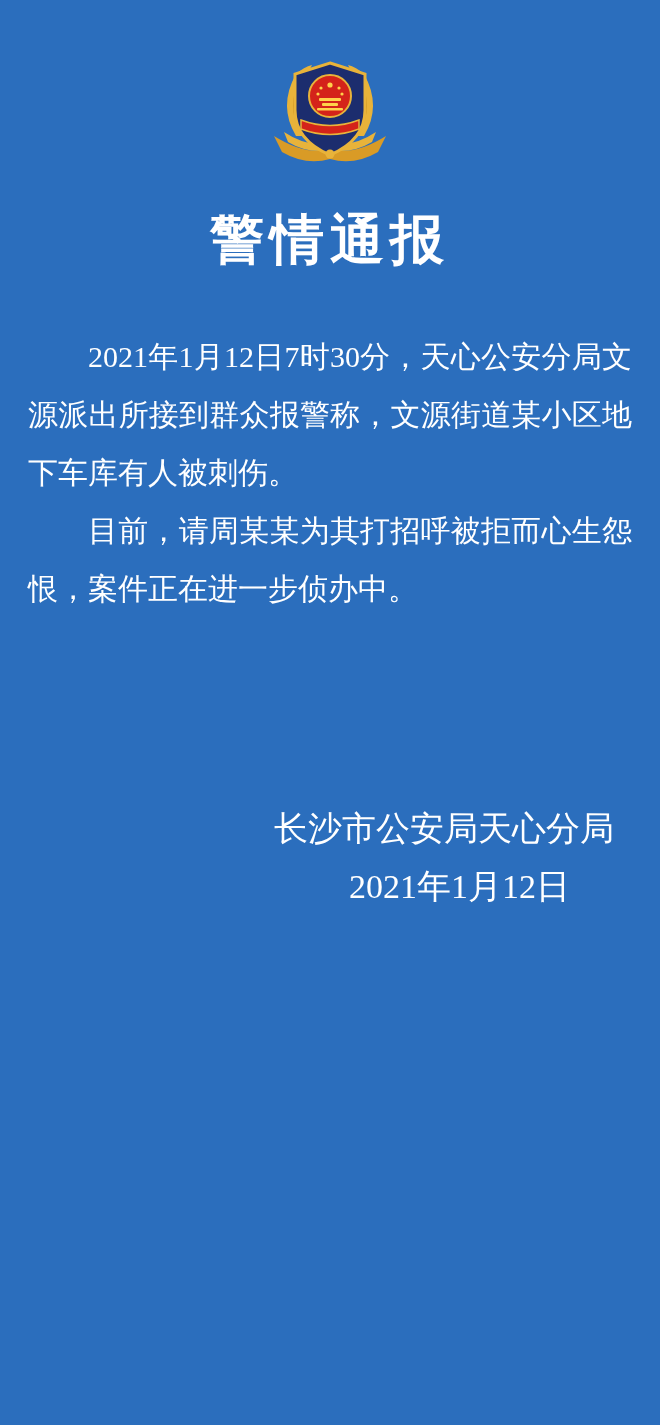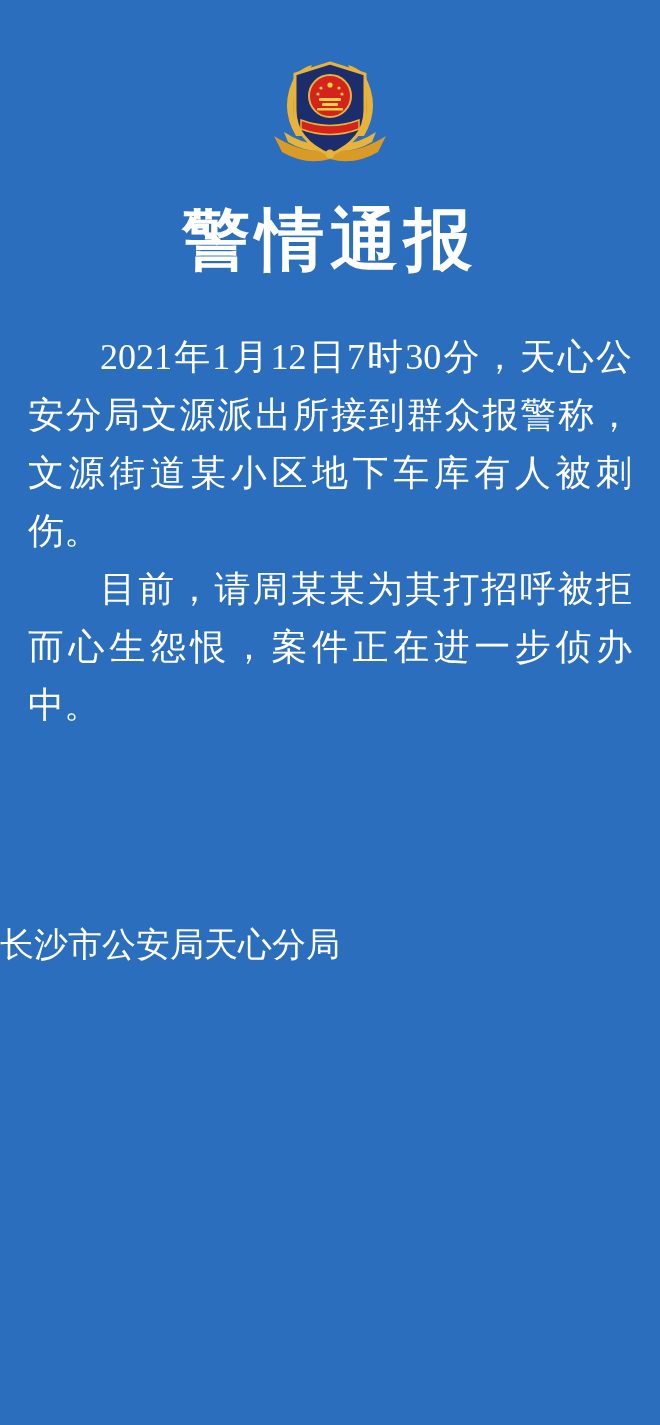--- a/index.html
+++ b/index.html
@@ -19,41 +19,43 @@
     flex-direction: column;
   }
   .emblem-wrap {
     text-align: center;
     padding-top: 58px;
     line-height: 0;
   }
   .title {
     margin: 22px 0 0 0;
     text-align: center;
-    font-size: 68px;
+    font-size: 54px;
     font-weight: 900;
     letter-spacing: 6px;
     line-height: 92px;
     font-family: "Liberation Serif", "DejaVu Serif", serif;
   }
   .body-text {
     margin: 42px 28px 0 28px;
-    font-size: 36px;
+    font-size: 30px;
     line-height: 58px;
     text-align: justify;
     text-justify: inter-ideograph;
   }
   .body-text p {
     margin: 0;
     text-indent: 2em;
   }
   .signature {
     margin-top: 182px;
+    text-align: right;
     font-size: 34px;
     line-height: 58px;
+    padding-right: 46px;
   }
   .sig-date {
     padding-right: 44px;
   }
 </style>
 </head>
 <body>
 
 <div class="notice">
 
@@ -91,15 +93,16 @@
 
   <h1 class="title">警情通报</h1>
 
   <div class="body-text">
     <p>2021年1月12日7时30分，天心公安分局文源派出所接到群众报警称，文源街道某小区地下车库有人被刺伤。</p>
     <p>目前，请周某某为其打招呼被拒而心生怨恨，案件正在进一步侦办中。</p>
   </div>
 
   <div class="signature">
     <div class="sig-issuer">长沙市公安局天心分局</div>
+    <div class="sig-date">2021年1月12日</div>
   </div>
 
 </div>
 
 </body></html>

